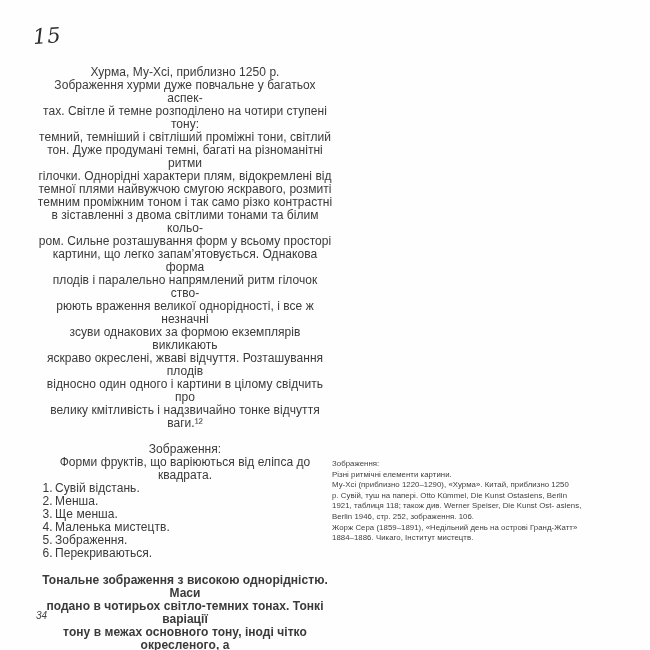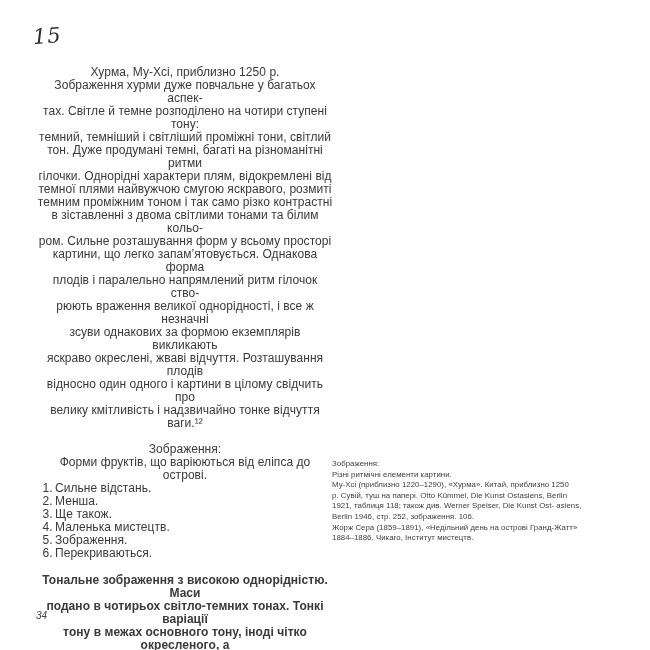--- a/index.html
+++ b/index.html
@@ -103,33 +103,33 @@
 плодів і паралельно напрямлений ритм гілочок ство-
 рюють враження великої однорідності, і все ж незначні
 зсуви однакових за формою екземплярів викликають
 яскраво окреслені, жваві відчуття. Розташування плодів
 відносно один одного і картини в цілому свідчить про
 велику кмітливість і надзвичайно тонке відчуття ваги.¹²</div>
   </div>
 
   <div class="images-block">
     <div>Зображення:</div>
-    <div>Форми фруктів, що варіюються від еліпса до острові.</div>
+    <div>Форми фруктів, що варіюються від еліпса до квадрата.</div>
     <div class="list">
       <div class="list-item">
         <span class="num">1.</span>
-        <span>Сильне відстань.</span>
+        <span>Сувій відстань.</span>
       </div>
       <div class="list-item">
         <span class="num">2.</span>
         <span>Менша.</span>
       </div>
       <div class="list-item">
         <span class="num">3.</span>
-        <span>Ще також.</span>
+        <span>Ще менша.</span>
       </div>
       <div class="list-item">
         <span class="num">4.</span>
         <span>Маленька мистецтв.</span>
       </div>
       <div class="list-item">
         <span class="num">5.</span>
         <span>Зображення.</span>
       </div>
       <div class="list-item">

